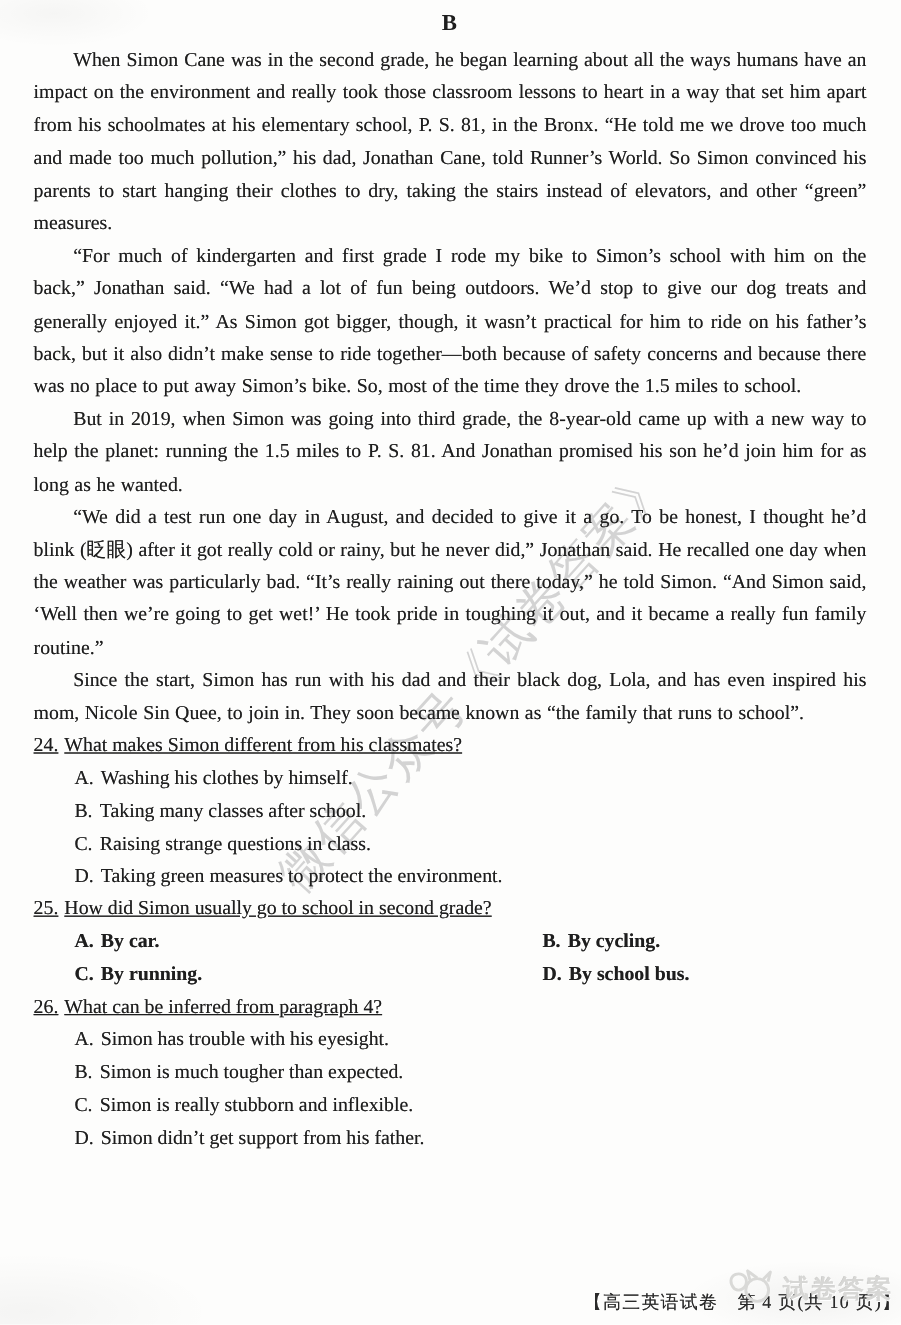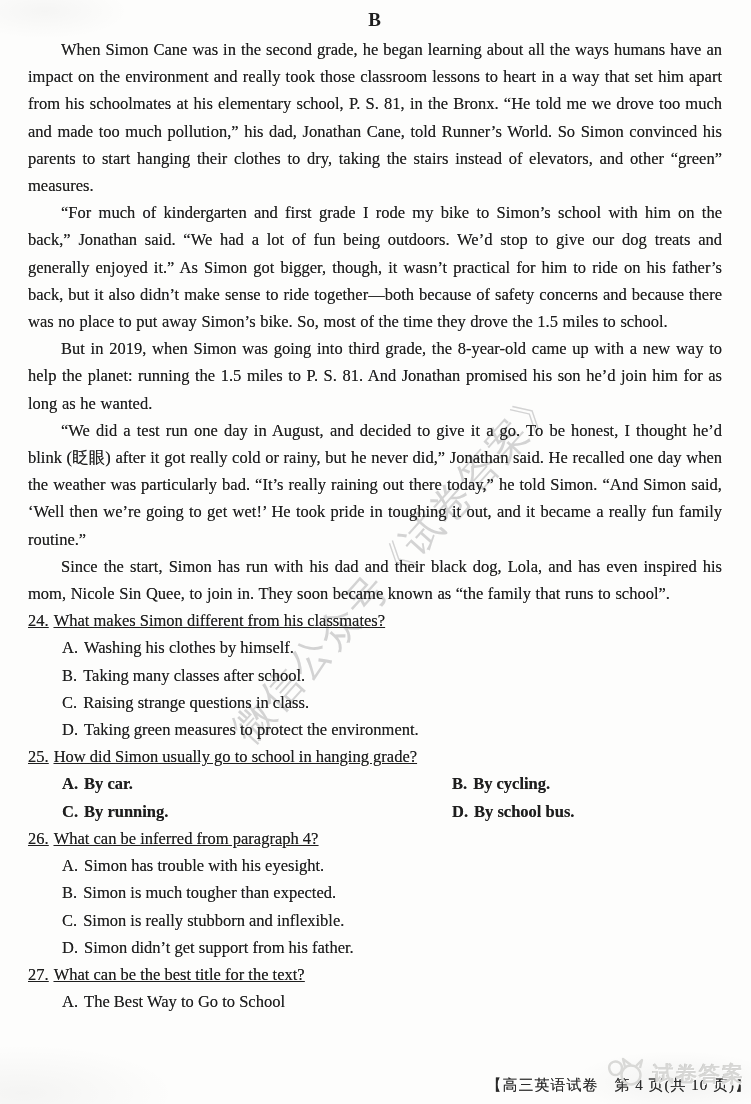--- a/index.html
+++ b/index.html
@@ -130,45 +130,39 @@
         <div class="q-line"><span class="q-num">24.</span><span>What makes Simon different from his classmates?</span></div>
         <div class="opts">
           <div class="opt"><span class="opt-label">A.</span><span>Washing his clothes by himself.</span></div>
           <div class="opt"><span class="opt-label">B.</span><span>Taking many classes after school.</span></div>
           <div class="opt"><span class="opt-label">C.</span><span>Raising strange questions in class.</span></div>
           <div class="opt"><span class="opt-label">D.</span><span>Taking green measures to protect the environment.</span></div>
         </div>
       </div>
 
       <div>
-        <div class="q-line"><span class="q-num">25.</span><span>How did Simon usually go to school in hanging grade?</span></div>
+        <div class="q-line"><span class="q-num">25.</span><span>How did Simon usually go to school in second grade?</span></div>
         <div class="opts opts-grid">
           <div class="opt"><span class="opt-label">A.</span><span>By car.</span></div>
           <div class="opt"><span class="opt-label">B.</span><span>By cycling.</span></div>
           <div class="opt"><span class="opt-label">C.</span><span>By running.</span></div>
           <div class="opt"><span class="opt-label">D.</span><span>By school bus.</span></div>
         </div>
       </div>
 
       <div>
         <div class="q-line"><span class="q-num">26.</span><span>What can be inferred from paragraph 4?</span></div>
         <div class="opts">
           <div class="opt"><span class="opt-label">A.</span><span>Simon has trouble with his eyesight.</span></div>
           <div class="opt"><span class="opt-label">B.</span><span>Simon is much tougher than expected.</span></div>
           <div class="opt"><span class="opt-label">C.</span><span>Simon is really stubborn and inflexible.</span></div>
           <div class="opt"><span class="opt-label">D.</span><span>Simon didn’t get support from his father.</span></div>
         </div>
       </div>
 
-      <div>
-        <div class="q-line"><span class="q-num">27.</span><span>What can be the best title for the text?</span></div>
-        <div class="opts">
-          <div class="opt"><span class="opt-label">A.</span><span>The Best Way to Go to School</span></div>
-        </div>
-      </div>
 
     </div>
   </div>
 
   <div class="footer">【高三英语试卷　第 4 页(共 10 页)】</div>
 
   <div class="stamp">
     <span class="stamp-icon">
       <svg width="44" height="34" viewBox="0 0 44 34">
         <g fill="none" stroke="#d9d9d7" stroke-width="2.4" stroke-linejoin="round">

